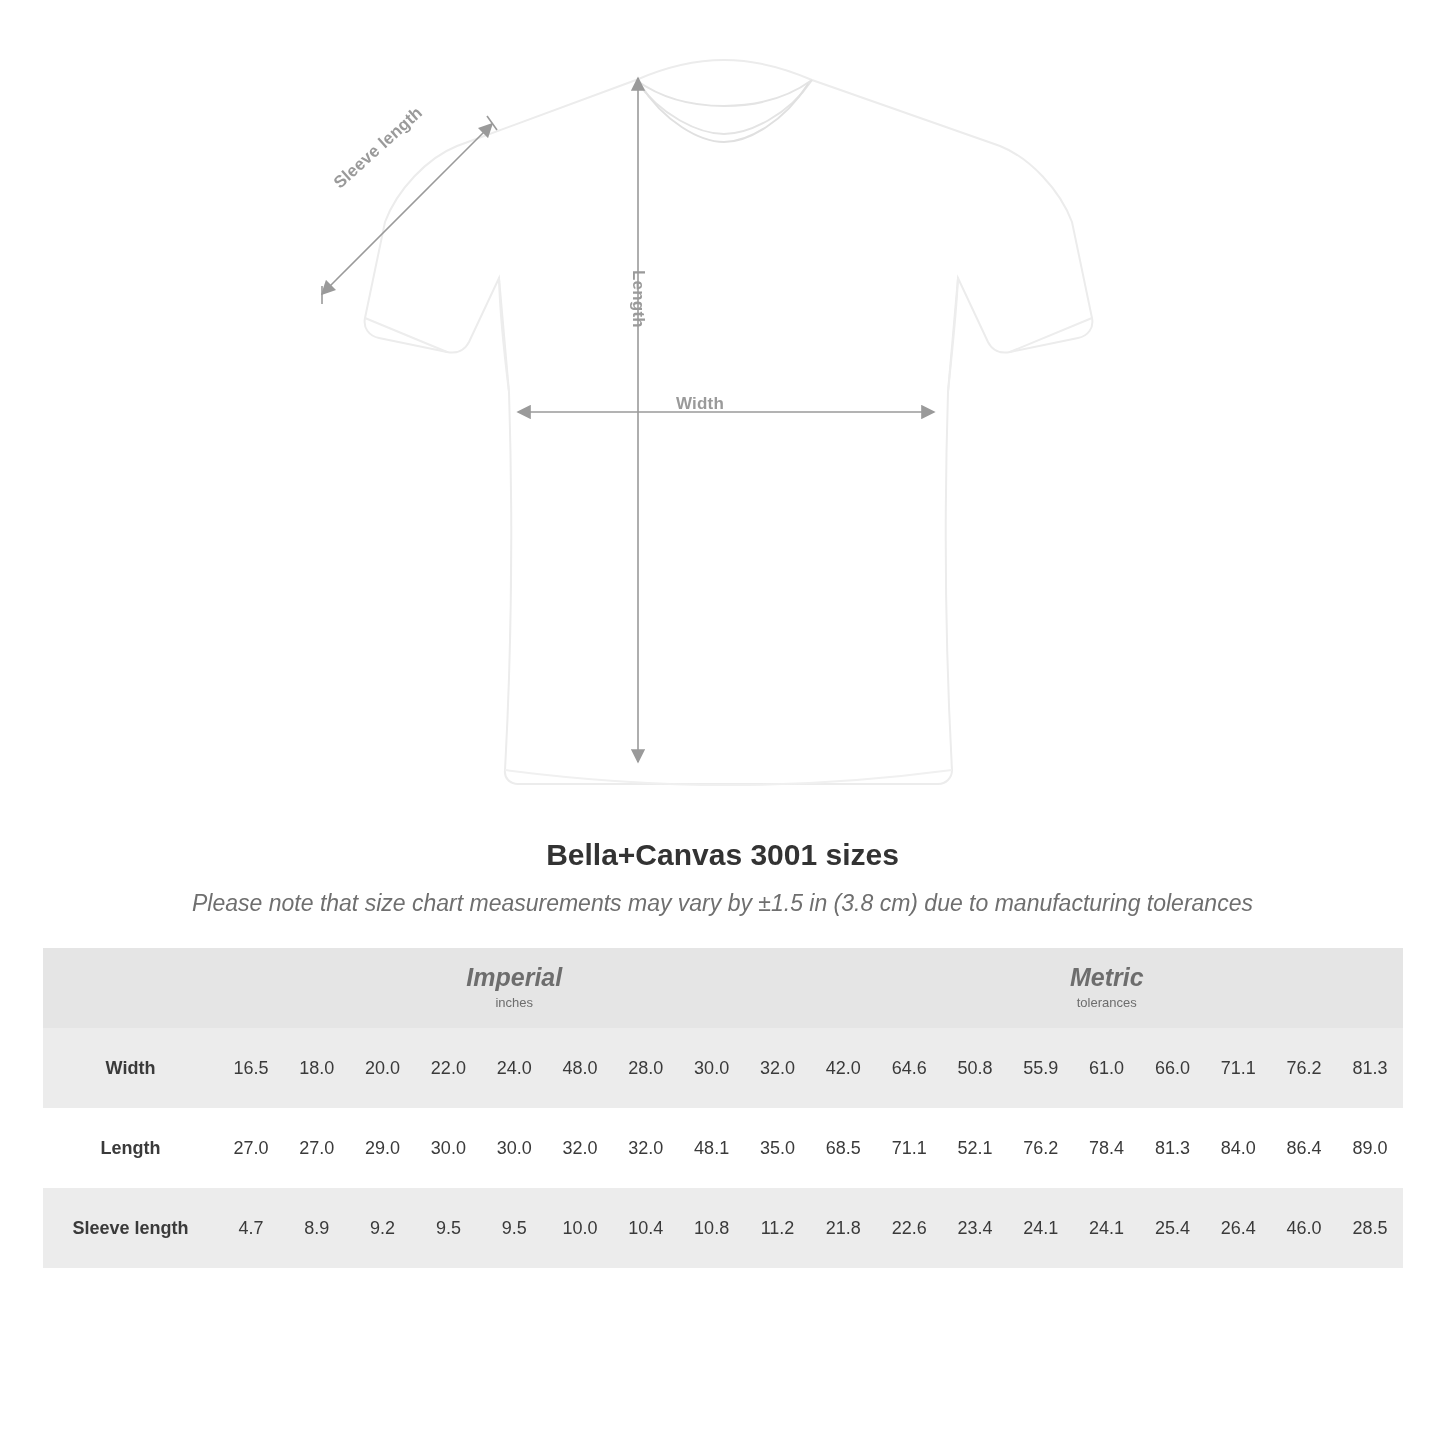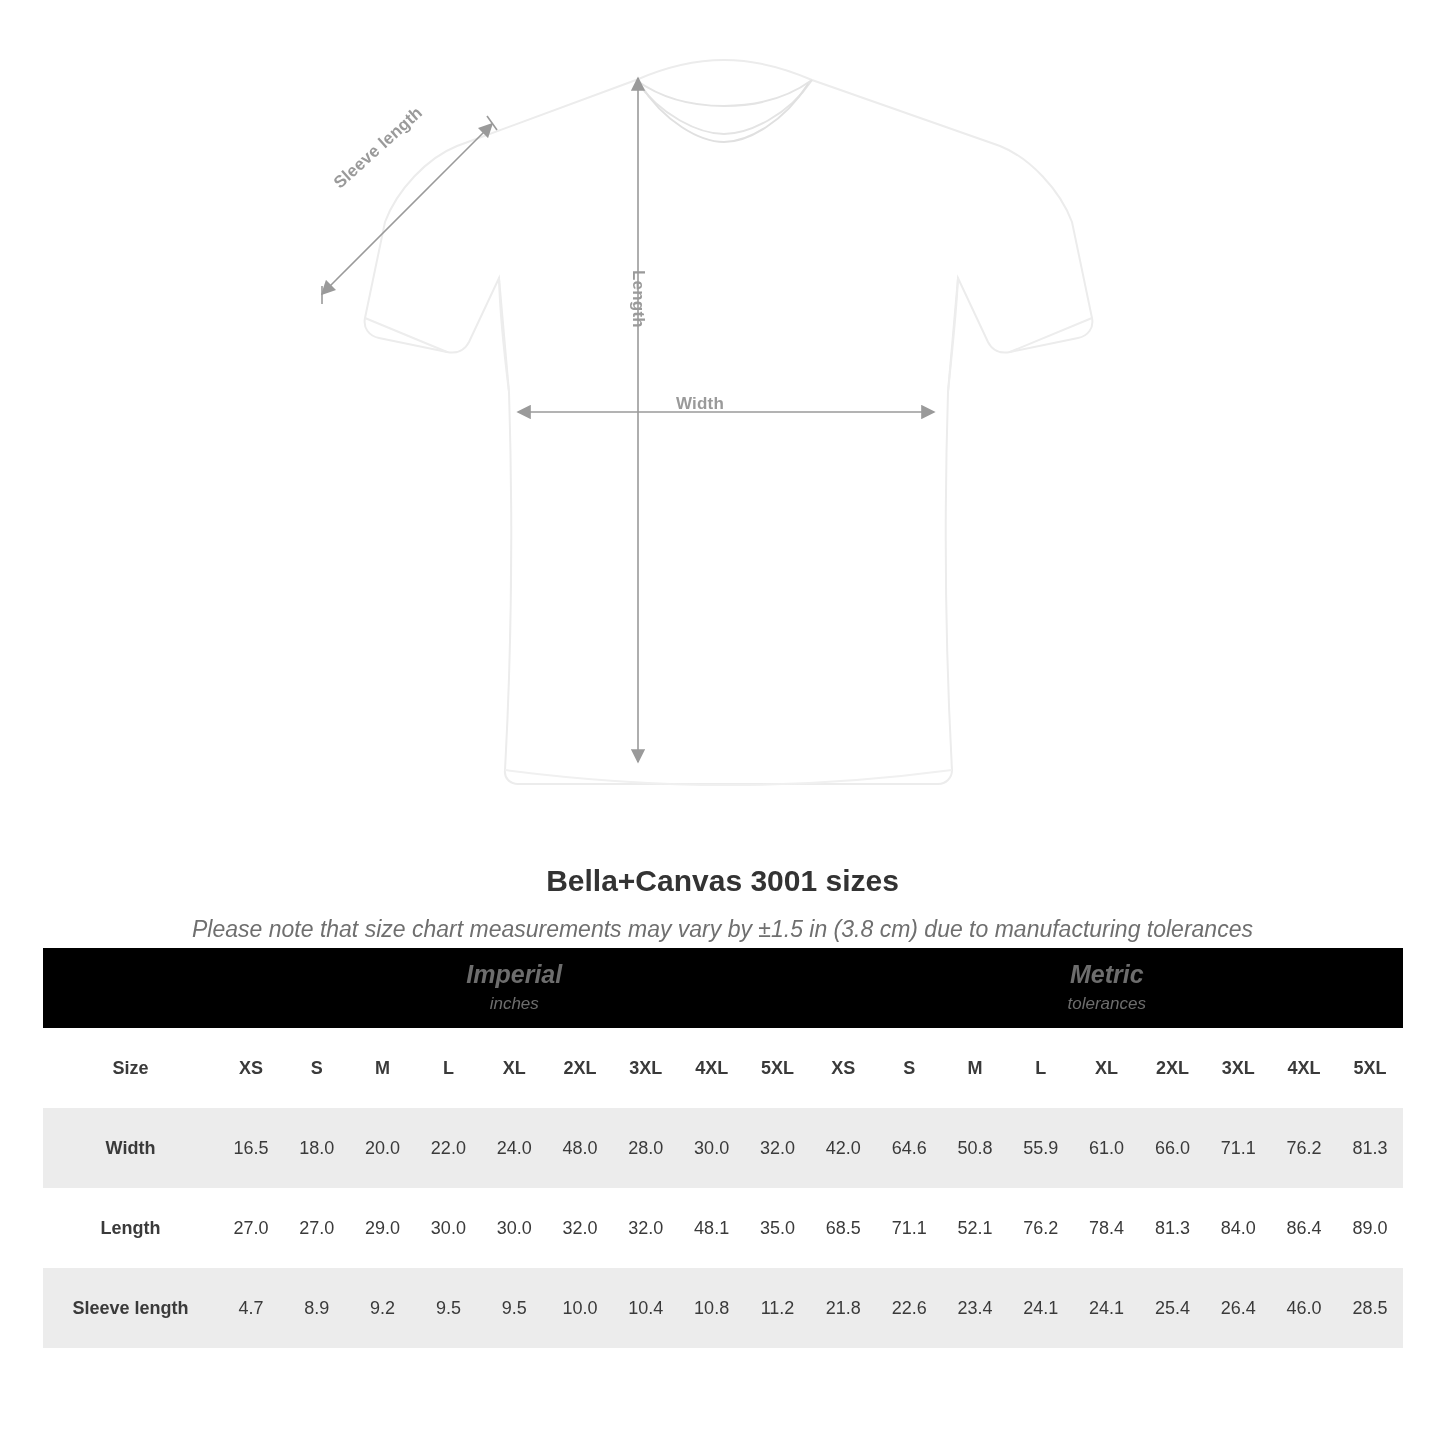--- a/index.html
+++ b/index.html
@@ -66,21 +66,21 @@
   }
 
   .label-width {
     left: 676px;
     top: 394px;
   }
 
   
   .title-block {
     text-align: center;
-    margin-top: 44px;
+    margin-top: 18px;
   }
 
   .chart-title {
     font-size: 30px;
     font-weight: bold;
     color: #333333;
     margin: 0;
   }
 
   .chart-note {
@@ -109,35 +109,34 @@
     text-align: center;
     vertical-align: middle;
     font-size: 18px;
     color: #3a3a3a;
     padding: 0;
     height: 80px;
   }
 
   
   .unit-band td {
-    background: #000000;
+    background: #e5e5e5;
     height: 118px;
   }
 
   .unit-system {
     font-size: 25px;
     font-weight: bold;
     font-style: italic;
     color: #6d6d6d;
     line-height: 1.25;
   }
 
   .unit-sub {
-    font-size: 17px;
-    font-style: italic;
+    font-size: 13px;
     color: #6d6d6d;
     line-height: 1.6;
   }
 
   .row-zebra-light td { background: #ffffff; }
   .row-zebra-dark td { background: #ececec; }
 
   .hdr-cell {
     font-weight: bold;
     font-size: 19px;
@@ -259,41 +258,20 @@
           <td colspan="9">
             <div class="unit-system">Imperial</div>
             <div class="unit-sub">inches</div>
           </td>
           <td colspan="9">
             <div class="unit-system">Metric</div>
             <div class="unit-sub">tolerances</div>
           </td>
         </tr>
 
-        <tr class="row-zebra-light">
-          <td class="rowhead">Size</td>
-          <td class="hdr-cell">XS</td>
-          <td class="hdr-cell">S</td>
-          <td class="hdr-cell">M</td>
-          <td class="hdr-cell">L</td>
-          <td class="hdr-cell">XL</td>
-          <td class="hdr-cell">2XL</td>
-          <td class="hdr-cell">3XL</td>
-          <td class="hdr-cell">4XL</td>
-          <td class="hdr-cell">5XL</td>
-          <td class="hdr-cell">XS</td>
-          <td class="hdr-cell">S</td>
-          <td class="hdr-cell">M</td>
-          <td class="hdr-cell">L</td>
-          <td class="hdr-cell">XL</td>
-          <td class="hdr-cell">2XL</td>
-          <td class="hdr-cell">3XL</td>
-          <td class="hdr-cell">4XL</td>
-          <td class="hdr-cell">5XL</td>
-        </tr>
 
         <tr class="row-zebra-dark">
           <td class="rowhead">Width</td>
           <td>16.5</td>
           <td>18.0</td>
           <td>20.0</td>
           <td>22.0</td>
           <td>24.0</td>
           <td>48.0</td>
           <td>28.0</td>

